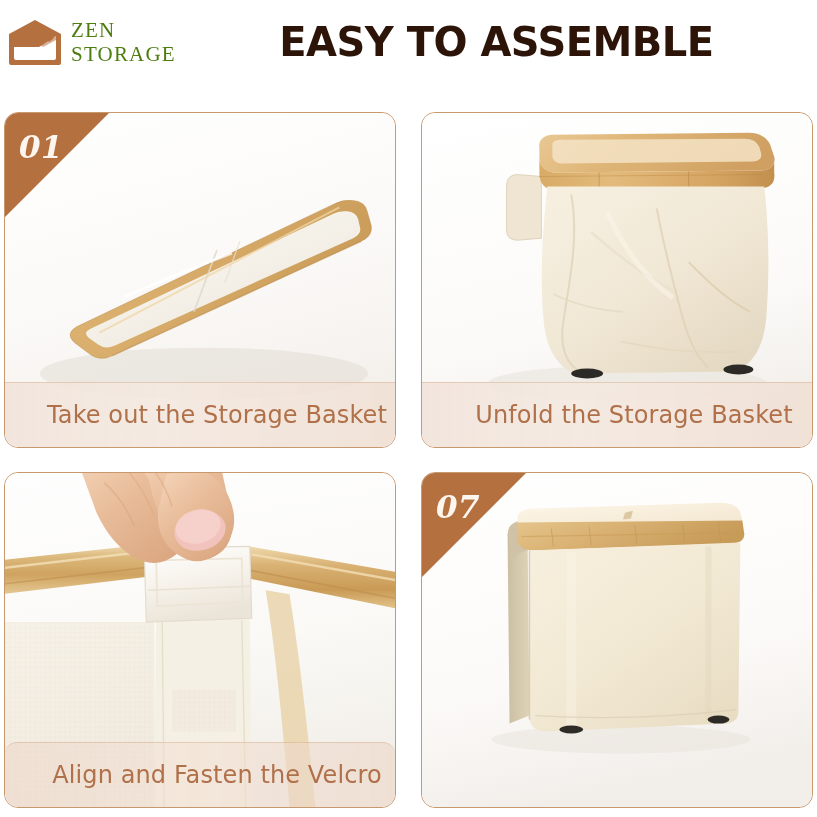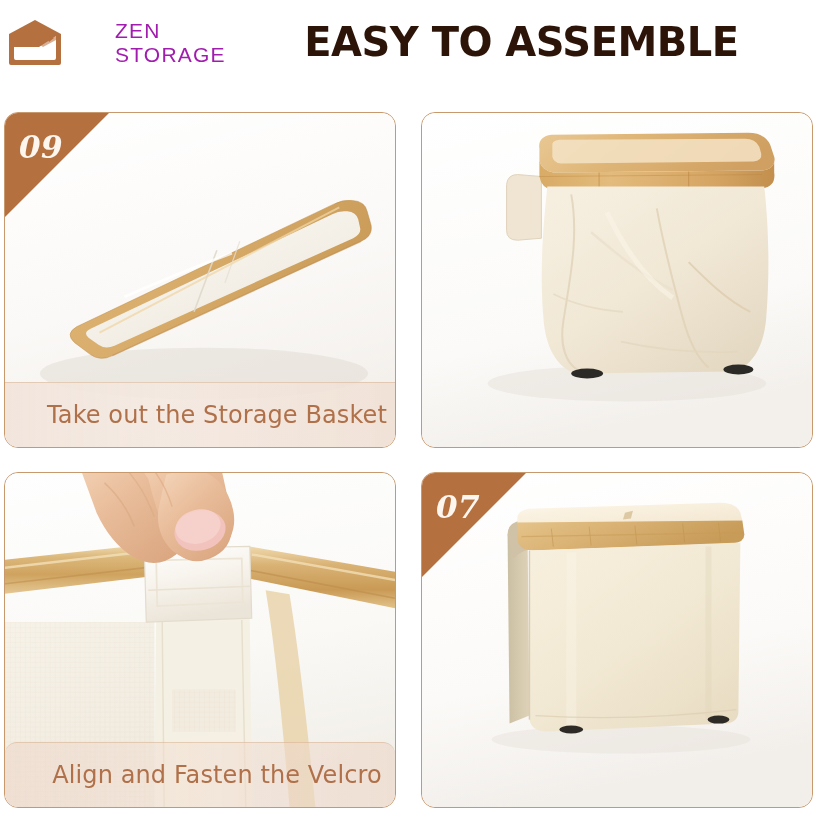--- a/index.html
+++ b/index.html
@@ -37,26 +37,25 @@
     flex: none;
     display: block;
   }
   .brand-words {
     display: flex;
     flex-direction: column;
     justify-content: center;
     line-height: 1.0;
   }
   .brand-line {
-    color: #a21caf;
-    font-family: Liberation Sans, sans-serif;
+    color: #4d7c0f;
+    font-family: Liberation Serif, serif;
     font-size: 21px;
     letter-spacing: 1.2px;
     font-weight: 400;
-    margin-left: 44px;
   }
   .brand-line.two { margin-top: 3px; }
 
   .headline {
     flex: 1;
     text-align: center;
     color: #2c1408;
     font-family: "DejaVu Sans", sans-serif;
     font-weight: bold;
     font-size: 40px;
@@ -216,21 +215,21 @@
         <path d="M236 129 L221 171" stroke="#e6dfd2" stroke-width="1.2" fill="none" opacity="0.8"></path>
         <path d="M120 185 Q172 162 228 141" stroke="#ffffff" stroke-width="3" fill="none" opacity="0.75"></path>
 
         <path d="M336 95 L95 221" stroke="#f0d5a6" stroke-width="2" opacity="0.75" fill="none"></path>
 
         <path d="M108 244 L358 129" stroke="#c08f4e" stroke-width="1.5" opacity="0.45" fill="none"></path>
       </svg>
     </div>
     <div class="corner">
       <div class="tri"></div>
-      <div class="num">09</div>
+      <div class="num">01</div>
     </div>
     <div class="caption">
       <span class="caption-text">Take out the Storage Basket</span>
     </div>
   </div>
 
   <div class="card">
     <div class="photo">
       <svg viewBox="0 0 392 336" preserveAspectRatio="xMidYMid slice">
         <defs>
@@ -288,20 +287,23 @@
         <path d="M170 120 C196 142 222 164 252 178" stroke="#ebe1cd" stroke-width="2.5" fill="none" opacity="0.85"></path>
         <path d="M132 182 C152 192 176 198 202 200" stroke="#e4d8c1" stroke-width="1.8" fill="none" opacity="0.75"></path>
         <path d="M200 230 C236 238 276 242 318 240" stroke="#e3d6be" stroke-width="1.8" fill="none" opacity="0.7"></path>
 
         <path d="M186 100 C204 138 226 168 252 186" stroke="#fbf6ea" stroke-width="5" fill="none" opacity="0.55"></path>
 
         <ellipse cx="166" cy="262" rx="16" ry="5" fill="#2c2a27"></ellipse>
         <ellipse cx="318" cy="258" rx="15" ry="5" fill="#2c2a27"></ellipse>
       </svg>
     </div>
+    <div class="caption">
+      <span class="caption-text">Unfold the Storage Basket</span>
+    </div>
   </div>
 
   <div class="card">
     <div class="photo">
       <svg viewBox="0 0 392 336" preserveAspectRatio="xMidYMid slice">
         <defs>
           <linearGradient id="bgC" x1="0" y1="0" x2="0.2" y2="1">
             <stop offset="0" stop-color="#fefefe"></stop>
             <stop offset="0.6" stop-color="#faf9f6"></stop>
             <stop offset="1" stop-color="#f2efe9"></stop>

